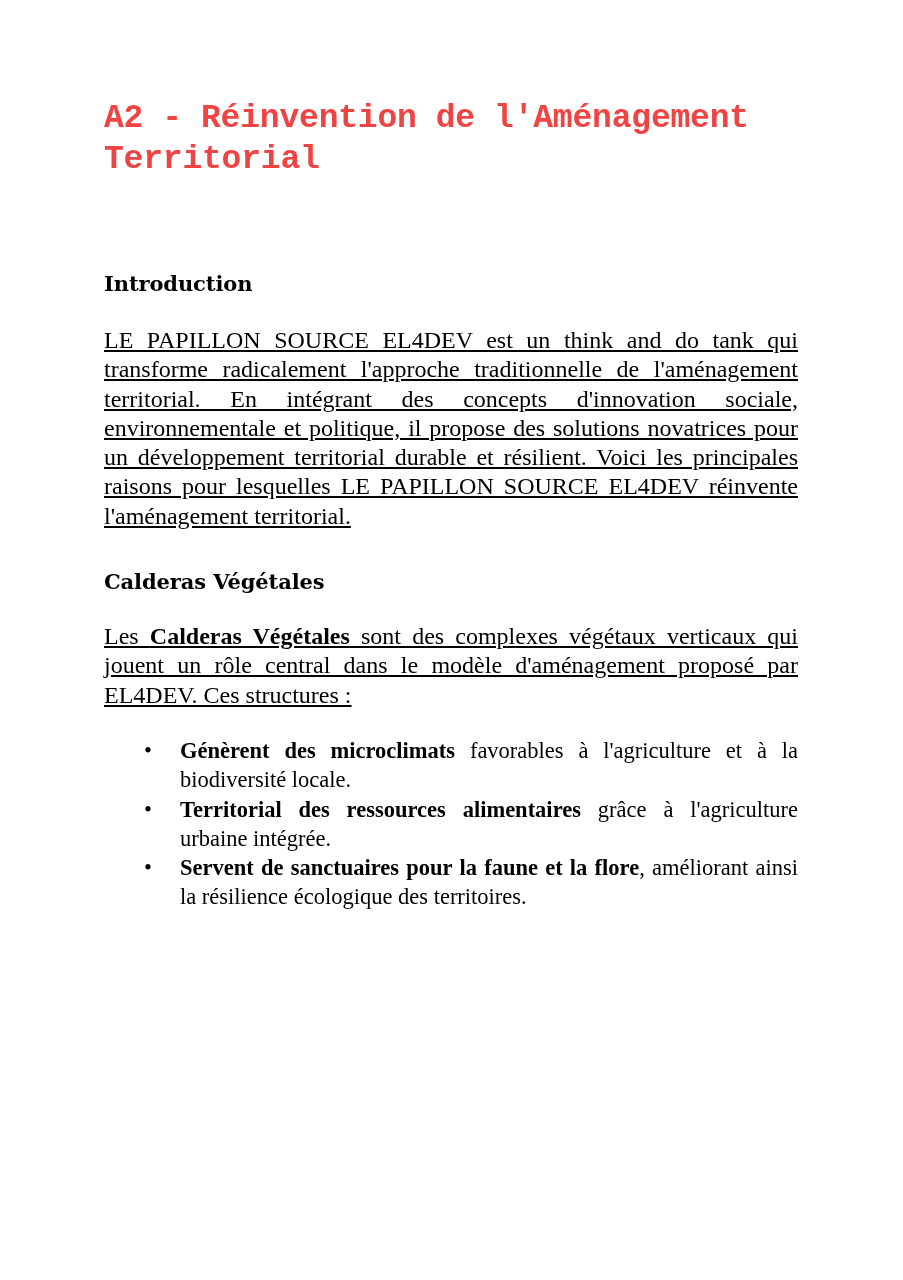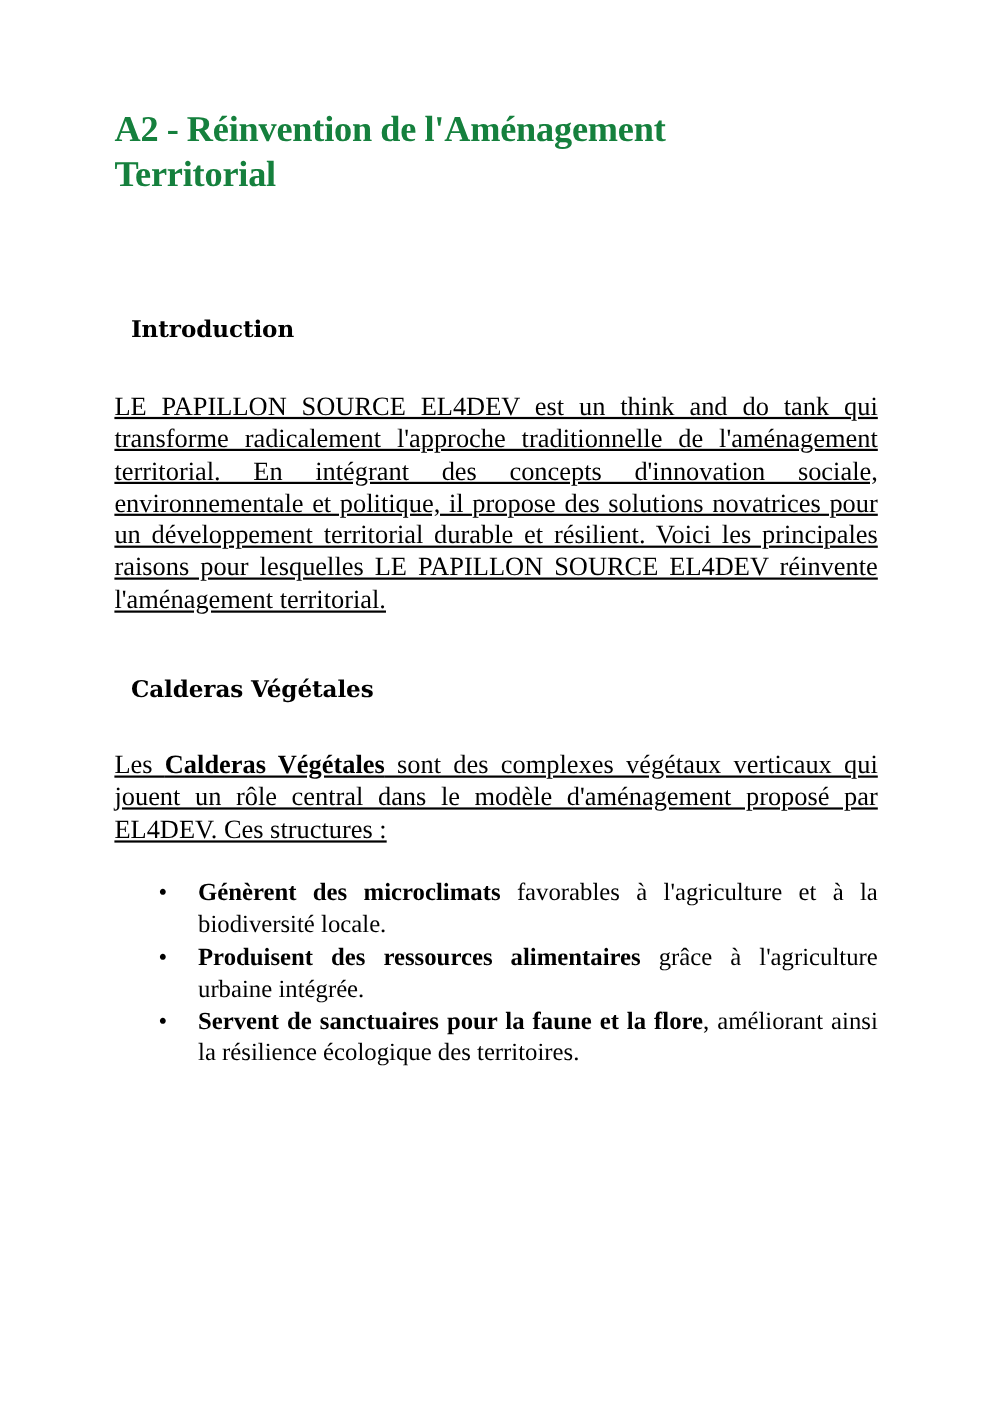--- a/index.html
+++ b/index.html
@@ -21,40 +21,40 @@
 
   .content {
     position: absolute;
     left: 104px;
     top: 0;
     width: 694px;
   }
 
   
   .doc-title {
-    font-family: Liberation Serif, serif;
+    font-family: Liberation Mono, monospace;
     font-weight: bold;
     font-size: 33px;
     line-height: 41px;
-    color: #15803d;
+    color: #ef4444;
     letter-spacing: -0.2px;
     margin: 0;
     padding-top: 98px;
     text-align: left;
     word-spacing: -0.5px;
   }
 
   
   .heading {
     font-family: "DejaVu Serif", "Liberation Serif", serif;
     font-weight: bold;
     font-size: 21px;
     line-height: 26px;
     color: #000000;
-    margin: 15px;
+    margin: 0;
     text-align: left;
     letter-spacing: -0.1px;
   }
 
   .h-intro      { padding-top: 91px; }
   .h-section    { padding-top: 41px; }
   .h-subsection { padding-top: 38px; }
 
   
   .para {
@@ -143,20 +143,20 @@
 
     <p class="para p-intro">LE PAPILLON SOURCE EL4DEV est un think and do tank qui transforme radicalement l'approche traditionnelle de l'aménagement territorial. En intégrant des concepts d'innovation sociale, environnementale et politique, il propose des solutions novatrices pour un développement territorial durable et résilient. Voici les principales raisons pour lesquelles LE PAPILLON SOURCE EL4DEV réinvente l'aménagement territorial.</p>
 
 
     <h3 class="heading h-subsection">Calderas Végétales</h3>
 
     <p class="para p-caldera"><span>Les </span><b>Calderas Végétales</b><span> sont des complexes végétaux verticaux qui jouent un rôle central dans le modèle d'aménagement proposé par EL4DEV. Ces structures :</span></p>
 
     <ul class="bullets">
       <li><b>Génèrent des microclimats</b><span class="txt"> favorables à l'agriculture et à la biodiversité locale.</span></li>
-      <li><b>Produisent des ressources alimentaires</b><span class="txt"> grâce à l'agriculture urbaine intégrée.</span></li>
+      <li><b>Territorial des ressources alimentaires</b><span class="txt"> grâce à l'agriculture urbaine intégrée.</span></li>
       <li><b>Servent de sanctuaires pour la faune et la flore</b><span class="txt">, améliorant ainsi la résilience écologique des territoires.</span></li>
     </ul>
 
   </div>
 
 
 </div>
 
 </body></html>

